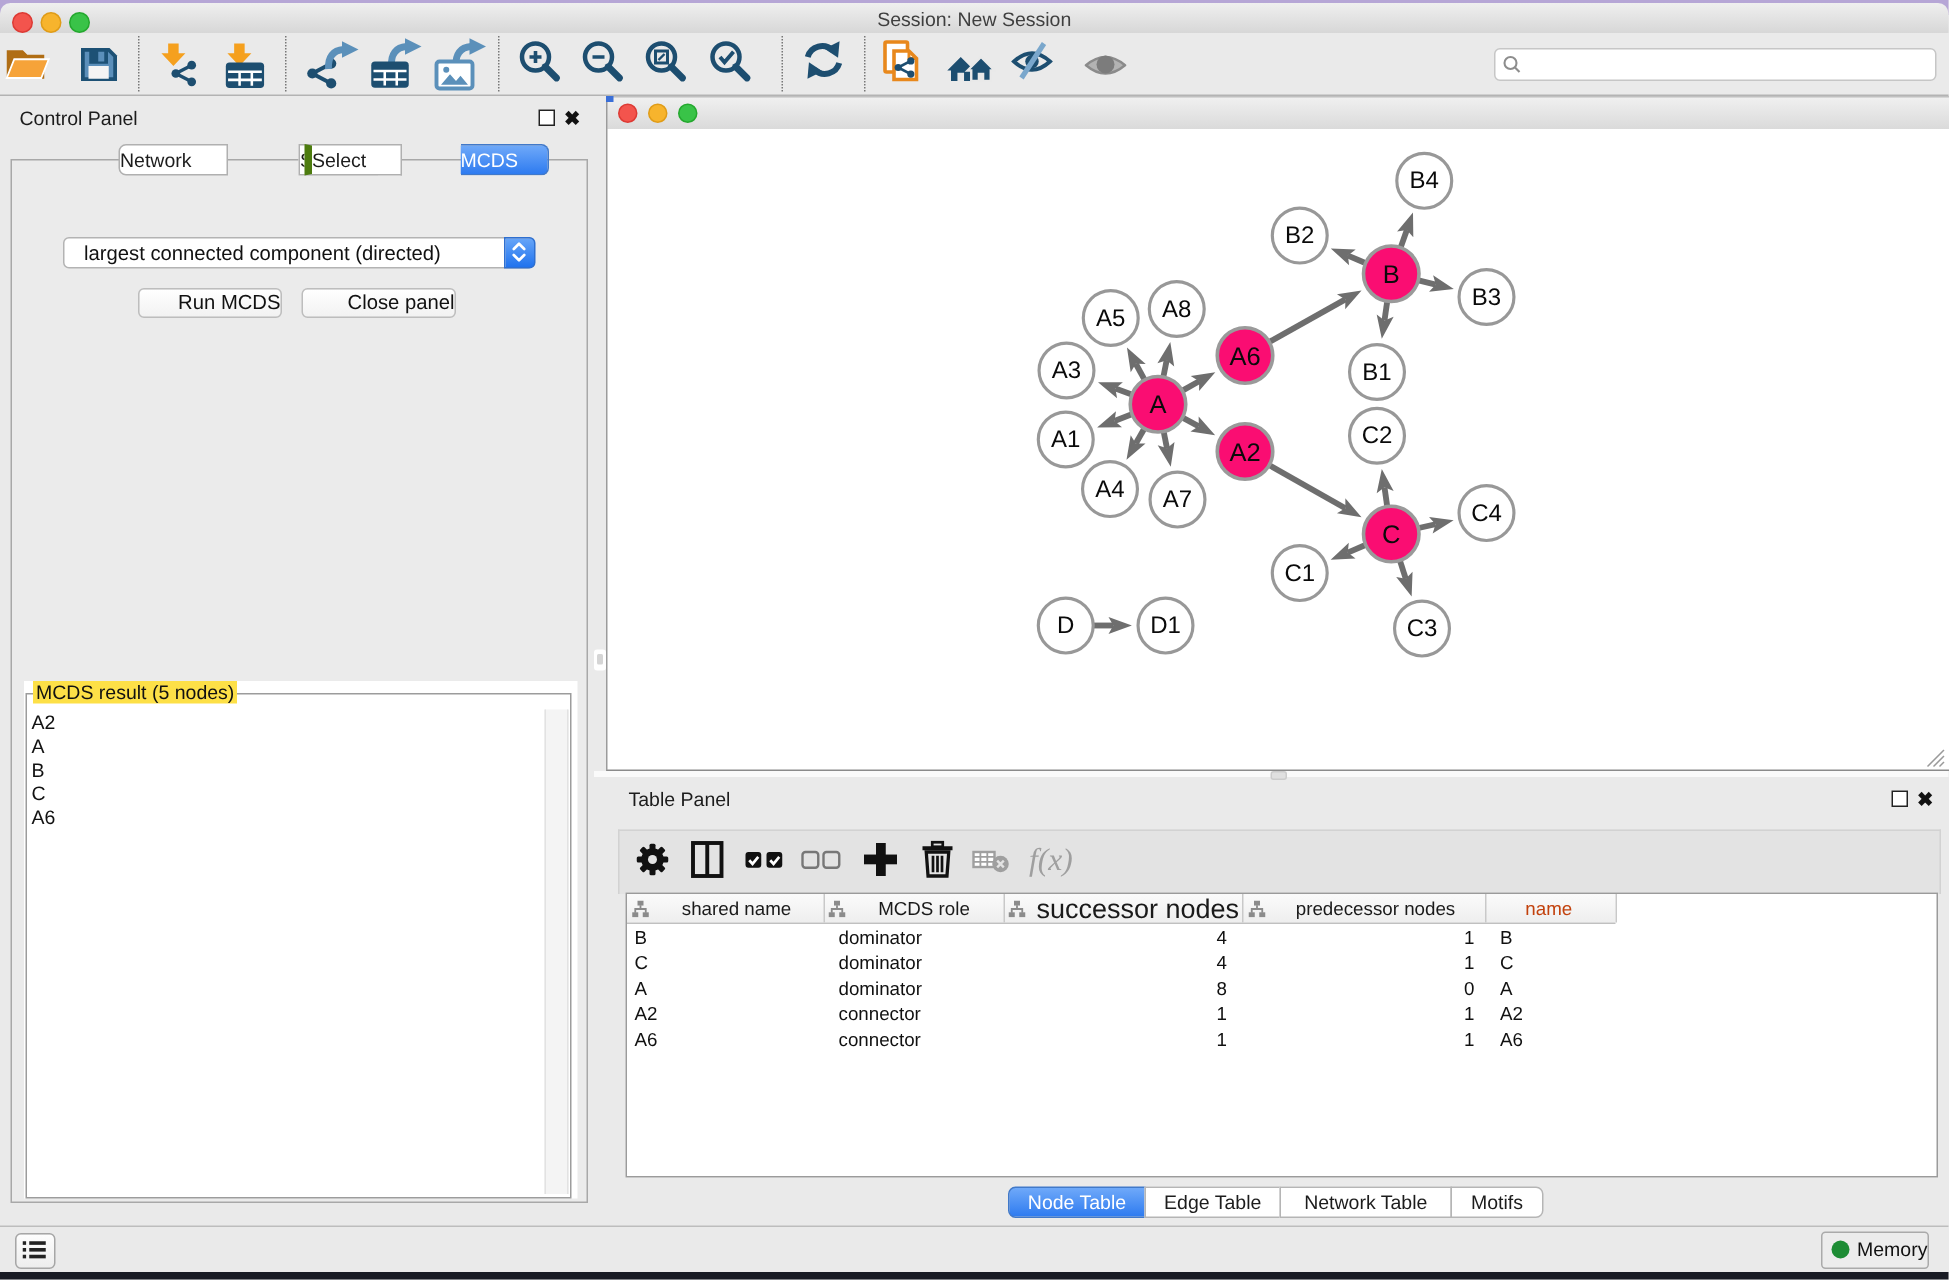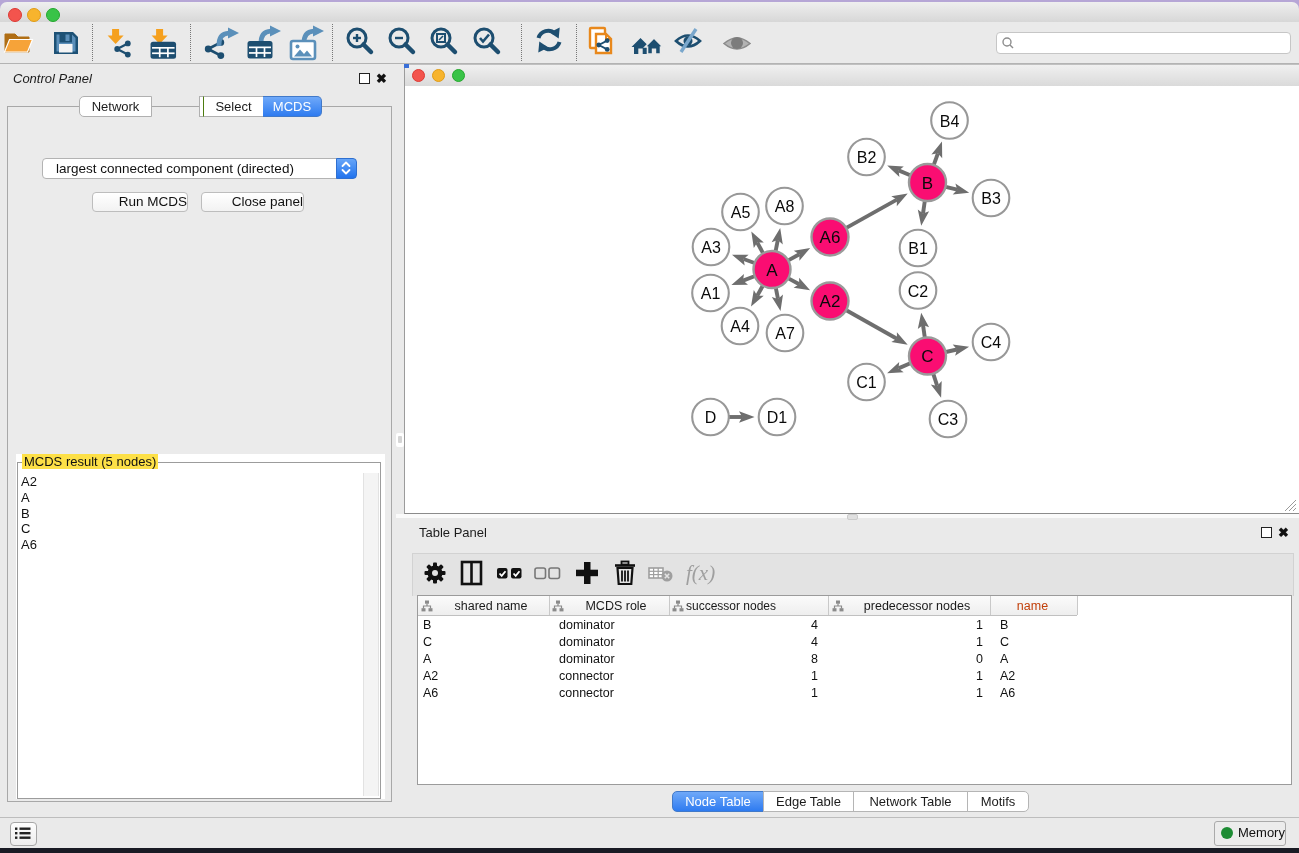--- a/index.html
+++ b/index.html
@@ -15,22 +15,22 @@
  font-size:13px;color:#3f3f3f;}
 #toolbar{left:0;top:22px;width:1299px;height:41px;background:#eaeaea;border-bottom:1px solid #b3b3b3;}
 .tsep{top:24px;width:0;height:37px;border-left:1px dotted #777;}
 #searchbox{left:996px;top:32px;width:293px;height:20px;background:#fff;border:1px solid #c6c6c6;border-radius:4px;}
 
 .panel-title{font-size:13px;color:#1c1c1c;}
 .float-ico{width:9px;height:9px;border:1.5px solid #222;background:#fff;}
 .close-ico{font-size:13px;font-weight:bold;color:#111;line-height:12px;}
 #cp-box{left:7px;top:106px;width:383px;height:694px;border:1px solid #a8a8a8;background:#ebebeb;}
 .tab{top:96px;height:19px;background:#fff;border:1px solid #b0b0b0;border-left:none;
- font-size:13px;color:#1c1c1c;text-align:center;line-height:19px;}
-.tabsel{background:linear-gradient(#6fa9f9,#2e7bf0);color:#fff;}
+ font-size:13px;color:#1c1c1c;text-align:left;line-height:19px;}
+.tabsel{background:linear-gradient(#6fa9f9,#2e7bf0);color:#fff;margin-left:44px;}
 .btn{height:18px;border:1px solid #bdbdbd;border-radius:4px;background:linear-gradient(#ffffff,#f2f2f2);
  font-size:13.5px;color:#111;text-align:right;line-height:18px;}
 
 #gwin-title{left:404px;top:64px;width:895px;height:22px;background:linear-gradient(#f0f0f0,#d9d9d9);
  border-left:1px solid #9b9b9b;border-top:1px solid #c0c0c0;}
 #gcanvas{left:404px;top:86px;width:895px;height:427px;background:#fff;border-left:1px solid #9b9b9b;
  border-bottom:1px solid #8b8b8b;}
 
 #tp-toolbar{left:412px;top:553px;width:880px;height:42px;background:#e3e3e3;border:1px solid #d2d2d2;border-bottom:none;}
 #tbl{left:417px;top:595px;width:873px;height:188px;background:#fff;border:1px solid #9b9b9b;}
@@ -41,20 +41,21 @@
 </style>
 </head>
 <body>
 <div id="app">
 
 <div class="abs" id="wp-top"></div>
 <div class="abs" id="titlebar"></div>
 <div class="abs tl" style="left:8px;background:#f3544d;border:0.5px solid #dd3a34;"></div>
 <div class="abs tl" style="left:27px;background:#f7b42d;border:0.5px solid #e09c17;"></div>
 <div class="abs tl" style="left:46px;background:#39c348;border:0.5px solid #24a82e;"></div>
+<div class="abs" id="title-text">Session: New Session</div>
 <div class="abs" id="toolbar"></div>
 <svg class="abs" style="left:2px;top:25px" width="36" height="36" viewBox="0 0 36 36">
       <path d="M3,9 h10 l3,3 h11 v5 h-24 z" fill="#b06e15"></path>
       <path d="M3,9 h10 l3,3 h11 v15 h-24 z" fill="#b06e15" stroke="#b06e15"></path>
       <path d="M7.5,14.5 h23 l-5,12.5 h-23 z" fill="#f6a339" stroke="#fff" stroke-width="1.2"></path>
     </svg>
 <svg class="abs" style="left:46px;top:25px" width="36" height="36" viewBox="0 0 36 36">
       <path d="M8,7 h19 l5,5 v17 h-24 z" fill="#1d5175"></path>
       <path d="M10.5,9.5 h15.5 l3.5,3.5 v13.5 h-19 z" fill="#5b8fba"></path>
       <rect x="13.5" y="8" width="12.5" height="9.5" fill="#1d5175"></rect>
@@ -165,27 +166,27 @@
 <div class="abs tsep" style="left:190px"></div>
 <div class="abs tsep" style="left:332px"></div>
 <div class="abs tsep" style="left:521px"></div>
 <div class="abs tsep" style="left:576px"></div>
 <div class="abs" id="searchbox"></div>
 <svg class="abs" style="left:1001px;top:36px" width="14" height="14" viewBox="0 0 14 14">
  <circle cx="6" cy="6" r="4" fill="none" stroke="#8d8d8d" stroke-width="1.4"></circle>
  <line x1="9" y1="9" x2="12" y2="12" stroke="#8d8d8d" stroke-width="1.4"></line>
 </svg>
 
-<div class="abs panel-title" style="left:13px;top:71px;font-style:italic;">Control Panel</div>
+<div class="abs panel-title" style="left:13px;top:71px;">Control Panel</div>
 <div class="abs float-ico" style="left:359px;top:73px;"></div>
 <div class="abs close-ico" style="left:376px;top:73px;">✖</div>
 <div class="abs" id="cp-box"></div>
 <div class="abs tab" style="left:79px;width:71px;border-left:1px solid #b0b0b0;border-radius:5px 0 0 5px;">Network</div>
 <div class="abs tab" style="left:151px;width:51px;border-left:1px solid #b0b0b0;margin-left:48px;">Style</div>
-<div class="abs tab" style="left:203px;width:59px;border-left:1px solid #4d7c0f;">Select</div>
+<div class="abs tab" style="left:203px;width:59px;border-left:5px solid #4d7c0f;">Select</div>
 <div class="abs tab tabsel" style="left:263px;width:58px;border-radius:0 5px 5px 0;border-color:#4179c9;">MCDS</div>
 <div class="abs" style="left:42px;top:158px;width:312px;height:19px;background:#fff;border:1px solid #b3b3b3;border-radius:4px;"></div>
 <div class="abs" style="left:56px;top:161px;font-size:13.5px;color:#111;">largest connected component (directed)</div>
 <div class="abs" style="left:336px;top:158px;width:19px;height:19px;background:linear-gradient(#66a5f8,#2173ee);border:1px solid #2e6fd0;border-radius:0 4px 4px 0;"></div>
 <svg class="abs" style="left:339px;top:160px" width="14" height="16" viewBox="0 0 14 16">
  <path d="M3.5 6 L7 2.5 L10.5 6" fill="none" stroke="#fff" stroke-width="1.8" stroke-linecap="round" stroke-linejoin="round"></path>
  <path d="M3.5 10 L7 13.5 L10.5 10" fill="none" stroke="#fff" stroke-width="1.8" stroke-linecap="round" stroke-linejoin="round"></path>
 </svg>
 <div class="abs btn" style="left:92px;top:192px;width:94px;">Run MCDS</div>
 <div class="abs btn" style="left:201px;top:192px;width:101px;">Close panel</div>
@@ -371,21 +372,21 @@
       <rect x="7.5" y="8.2" width="4" height="3.2" fill="#8b8b8b"></rect>
     </svg>
 <div class="abs" style="left:566px;top:596px;width:100px;height:19px;line-height:20px;text-align:center;font-size:12.5px;color:#1a1a1a;">MCDS role</div>
 <div class="abs" style="left:668.5px;top:596px;width:0;height:19px;border-left:1px solid #c9c9c9;"></div>
 <svg class="abs" style="left:672px;top:600px" width="12" height="12" viewBox="0 0 12 12">
       <rect x="4" y="0.5" width="4" height="3.2" fill="#8b8b8b"></rect>
       <path d="M6,3.5 v2.5 M2.5,8.5 v-2.5 h7 v2.5" fill="none" stroke="#8b8b8b" stroke-width="1.2"></path>
       <rect x="0.5" y="8.2" width="4" height="3.2" fill="#8b8b8b"></rect>
       <rect x="7.5" y="8.2" width="4" height="3.2" fill="#8b8b8b"></rect>
     </svg>
-<div class="abs" style="left:686px;top:596px;width:140px;height:19px;line-height:20px;text-align:left;font-size:12px;color:#1a1a1a;">successor nodes</div>
+<div class="abs" style="left:686px;top:596px;width:140px;height:19px;line-height:20px;text-align:right;font-size:18px;color:#1a1a1a;">successor nodes</div>
 <div class="abs" style="left:828.0px;top:596px;width:0;height:19px;border-left:1px solid #c9c9c9;"></div>
 <svg class="abs" style="left:832px;top:600px" width="12" height="12" viewBox="0 0 12 12">
       <rect x="4" y="0.5" width="4" height="3.2" fill="#8b8b8b"></rect>
       <path d="M6,3.5 v2.5 M2.5,8.5 v-2.5 h7 v2.5" fill="none" stroke="#8b8b8b" stroke-width="1.2"></path>
       <rect x="0.5" y="8.2" width="4" height="3.2" fill="#8b8b8b"></rect>
       <rect x="7.5" y="8.2" width="4" height="3.2" fill="#8b8b8b"></rect>
     </svg>
 <div class="abs" style="left:846px;top:596px;width:142px;height:19px;line-height:20px;text-align:center;font-size:12.5px;color:#1a1a1a;">predecessor nodes</div>
 <div class="abs" style="left:990.0px;top:596px;width:0;height:19px;border-left:1px solid #c9c9c9;"></div>
 <div class="abs" style="left:990px;top:596px;width:85px;height:19px;line-height:20px;text-align:center;font-size:12.5px;color:#c2410c;">name</div>

